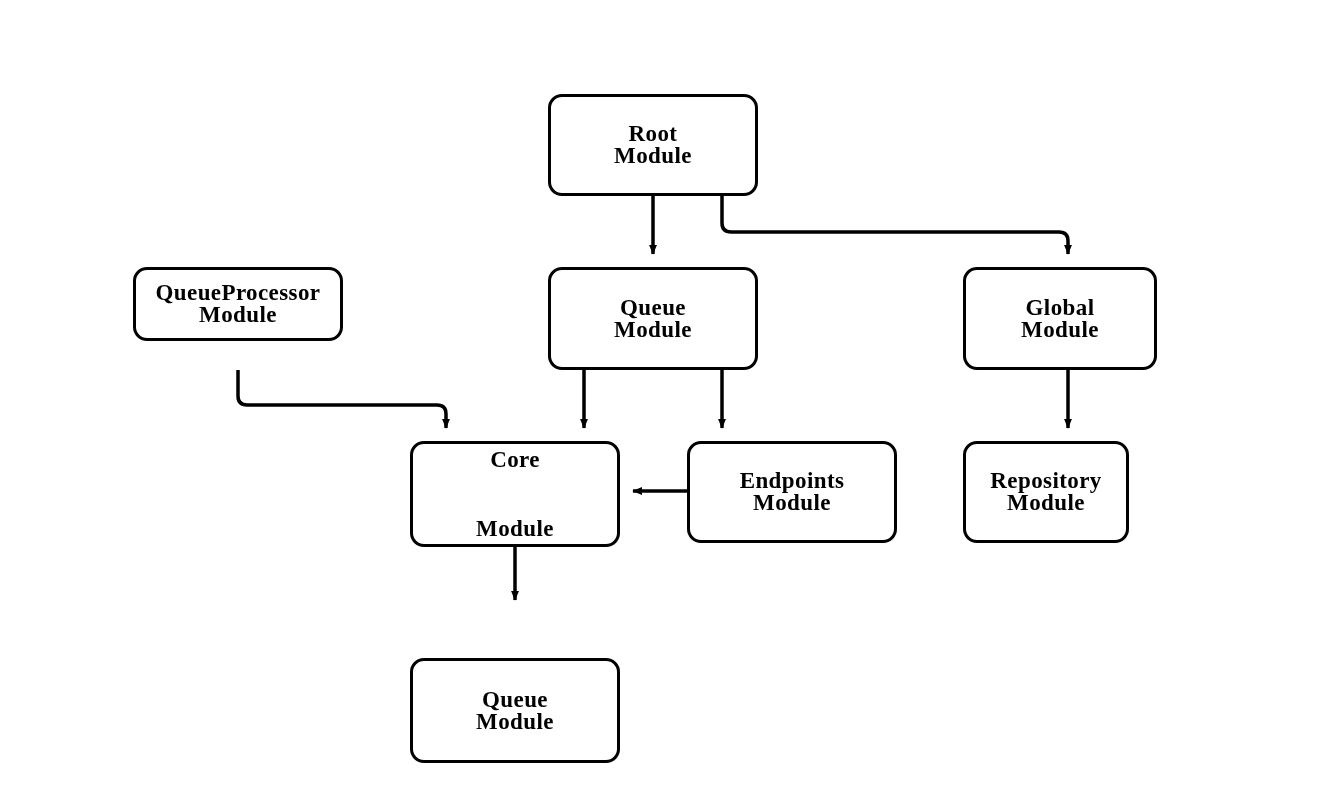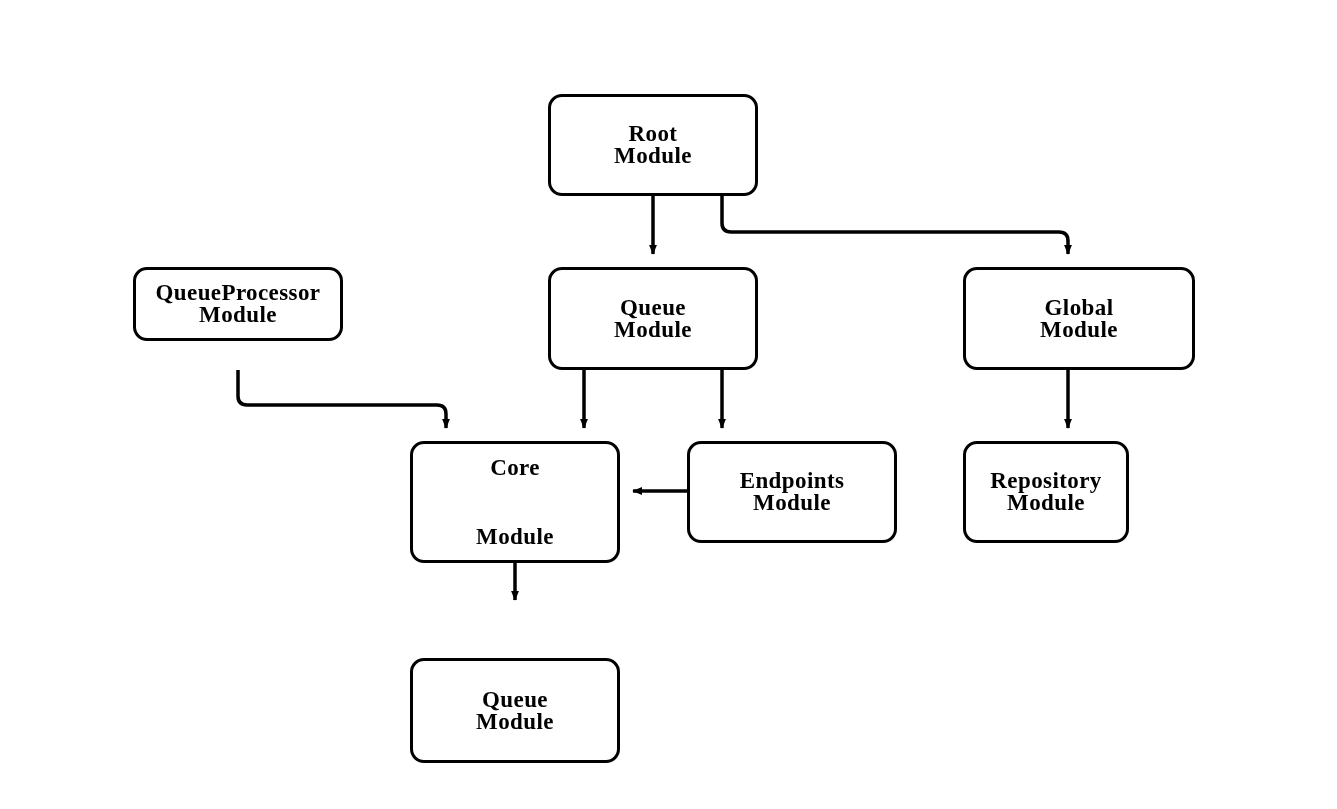--- a/index.html
+++ b/index.html
@@ -82,26 +82,26 @@
   <div class="node" style="left:133px; top:267px; width:210px; height:74px;">
     <div class="node-label">QueueProcessor</div>
     <div class="node-label">Module</div>
   </div>
 
   <div class="node" style="left:548px; top:267px; width:210px; height:103px;">
     <div class="node-label">Queue</div>
     <div class="node-label">Module</div>
   </div>
 
-  <div class="node" style="left:963px; top:267px; width:232px; height:103px;">
+  <div class="node" style="left:963px; top:267px; width:194px; height:103px;">
     <div class="node-label">Global</div>
     <div class="node-label">Module</div>
   </div>
 
-  <div class="node" style="left:410px; top:441px; width:210px; height:122px;gap:47px;">
+  <div class="node" style="left:410px; top:441px; width:210px; height:106px;gap:47px;">
     <div class="node-label">Core</div>
     <div class="node-label">Module</div>
   </div>
 
   <div class="node" style="left:687px; top:441px; width:210px; height:102px;">
     <div class="node-label">Endpoints</div>
     <div class="node-label">Module</div>
   </div>
 
   <div class="node" style="left:963px; top:441px; width:166px; height:102px;">

